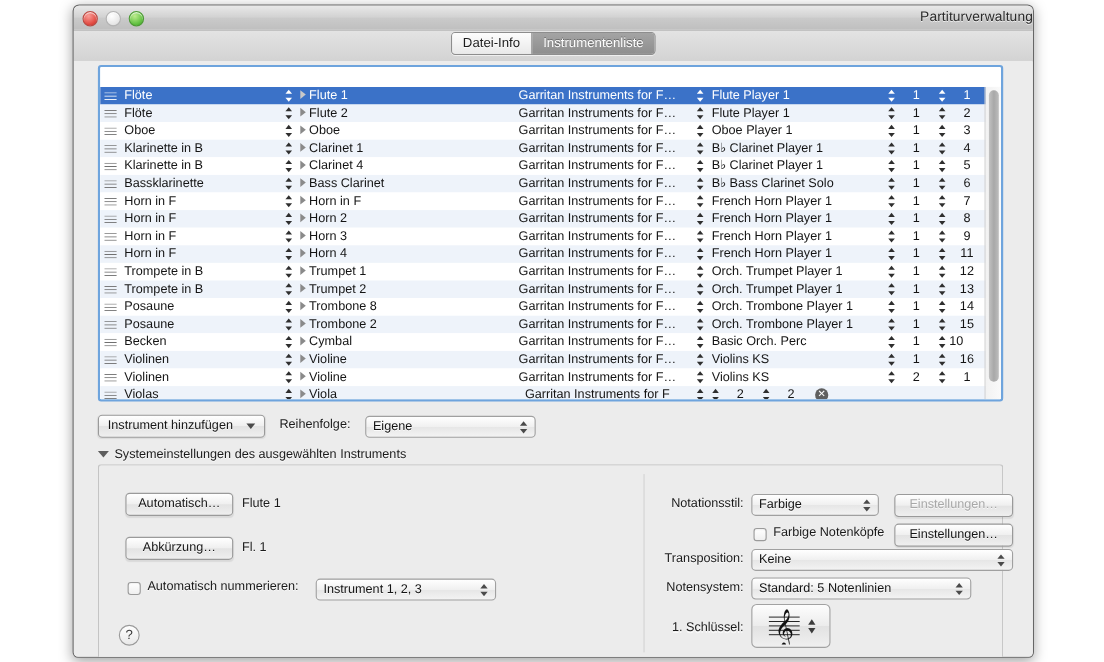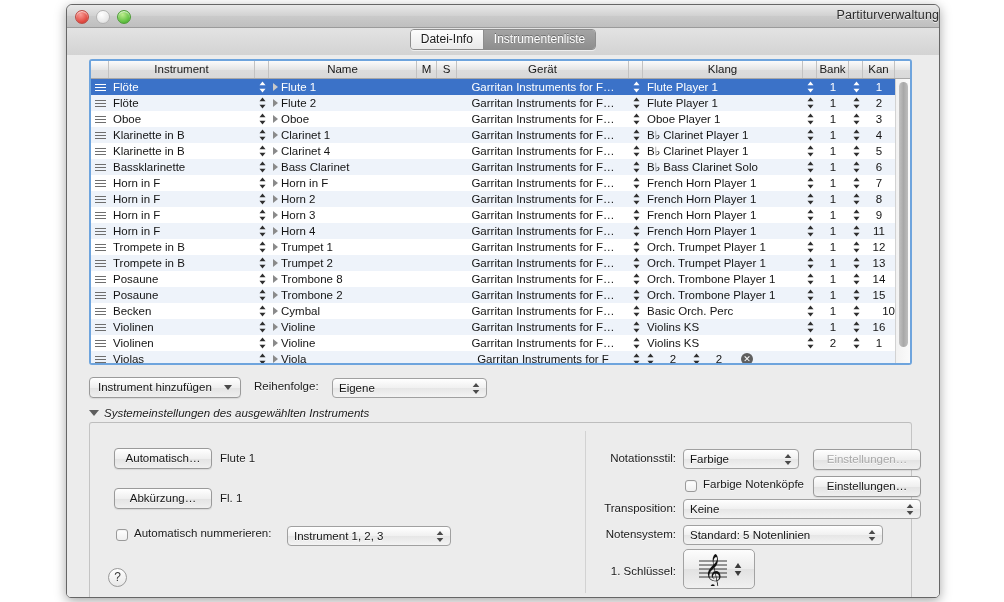--- a/index.html
+++ b/index.html
@@ -159,21 +159,21 @@
   .popup{
     font-size:11.5px;color:#131313;
     background:linear-gradient(to bottom,#ffffff,#f0f0f0 50%,#e6e6e6 51%,#f3f3f3);
     border:1px solid #a0a0a0;border-radius:4px;
     height:20px;line-height:18px;padding:0 6px;box-sizing:border-box;
     display:inline-flex;align-items:center;justify-content:space-between;
     text-shadow:0 1px 0 rgba(255,255,255,.8);
   }
   .lbl{font-size:11.5px;color:#1a1a1a;text-shadow:0 1px 0 rgba(255,255,255,.7);}
 
-  .disclose-row{position:absolute;left:22px;top:352px;display:flex;align-items:center;gap:5px;font-style:italic;}
+  .disclose-row{position:absolute;left:22px;top:352px;display:flex;align-items:center;gap:5px;}
   .dtri{width:0;height:0;border-left:5px solid transparent;border-right:5px solid transparent;
         border-top:6px solid #5d5d5d;}
 
   
   .setbox{
     position:absolute;left:22px;top:367px;width:823px;height:178px;
     background:#ececec;border:1px solid #c4c4c4;border-top-color:#bdbdbd;
     border-radius:3px;box-sizing:border-box;
   }
   .divider{position:absolute;left:495px;top:8px;width:1px;height:162px;background:#d2d2d2;}
@@ -215,36 +215,20 @@
   <div class="tabbar">
     <div class="segmented">
       <div class="seg">Datei-Info</div>
       <div class="seg active">Instrumentenliste</div>
     </div>
   </div>
 
   <div class="content">
 
     <div class="table-frame">
-      <div class="thead" id="thead">
-          <div class="th" style="width: 18px; flex: 0 0 18px;"></div>
-          <div class="th" style="width: 146px; flex: 0 0 146px;">Instrument</div>
-          <div class="th" style="width: 14px; flex: 0 0 14px;"></div>
-          <div class="th" style="width: 148px; flex: 0 0 148px;">Name</div>
-          <div class="th" style="width: 20px; flex: 0 0 20px;">M</div>
-          <div class="th" style="width: 20px; flex: 0 0 20px;">S</div>
-          <div class="th" style="width: 172px; flex: 0 0 172px;">Gerät</div>
-          <div class="th" style="width: 14px; flex: 0 0 14px;"></div>
-          <div class="th" style="width: 160px; flex: 0 0 160px;">Klang</div>
-          <div class="th" style="width: 14px; flex: 0 0 14px;"></div>
-          <div class="th" style="width: 32px; flex: 0 0 32px;">Bank</div>
-          <div class="th" style="width: 14px; flex: 0 0 14px;"></div>
-          <div class="th" style="width: 32px; flex: 0 0 32px;">Kan</div>
-          <div class="th" style="width: 24px; flex: 0 0 24px;"></div>
-        </div>
       <div class="tbody" id="tbody">
           <div class="trow sel">
             <div class="cell grip" style="width: 18px; flex: 0 0 18px;">
               <i></i>
             </div>
             <div class="cell" style="width: 146px; flex: 0 0 146px; padding-left: 4px;">Flöte</div>
             <div class="cell" style="width: 14px; flex: 0 0 14px; display: flex; align-items: center; justify-content: center;">
               <span class="stepper">
                 <svg width="7" height="12" viewBox="0 0 7 12">
                   <polygon points="3.5,0.5 6.5,4.2 0.5,4.2" fill="#ffffff"></polygon>
@@ -947,21 +931,21 @@
             </div>
             <div class="cell" style="width: 32px; flex: 0 0 32px; text-align: center;">1</div>
             <div class="cell" style="width: 14px; flex: 0 0 14px; display: flex; align-items: center; justify-content: center;">
               <span class="stepper">
                 <svg width="7" height="12" viewBox="0 0 7 12">
                   <polygon points="3.5,0.5 6.5,4.2 0.5,4.2" fill="#2e2e2e"></polygon>
                   <polygon points="3.5,11.5 6.5,7.8 0.5,7.8" fill="#2e2e2e"></polygon>
                 </svg>
               </span>
             </div>
-            <div class="cell" style="width: 32px; flex: 0 0 32px; text-align: right;">10</div>
+            <div class="cell" style="width: 32px; flex: 0 0 32px; text-align: left;">10</div>
             <div class="cell delbtn" style="width: 24px; flex: 0 0 24px;">
               <span class="xmark">✕</span>
             </div>
           </div>
           <div class="trow even">
             <div class="cell grip" style="width: 18px; flex: 0 0 18px;">
               <i></i>
             </div>
             <div class="cell" style="width: 146px; flex: 0 0 146px; padding-left: 4px;">Violinen</div>
             <div class="cell" style="width: 14px; flex: 0 0 14px; display: flex; align-items: center; justify-content: center;">

